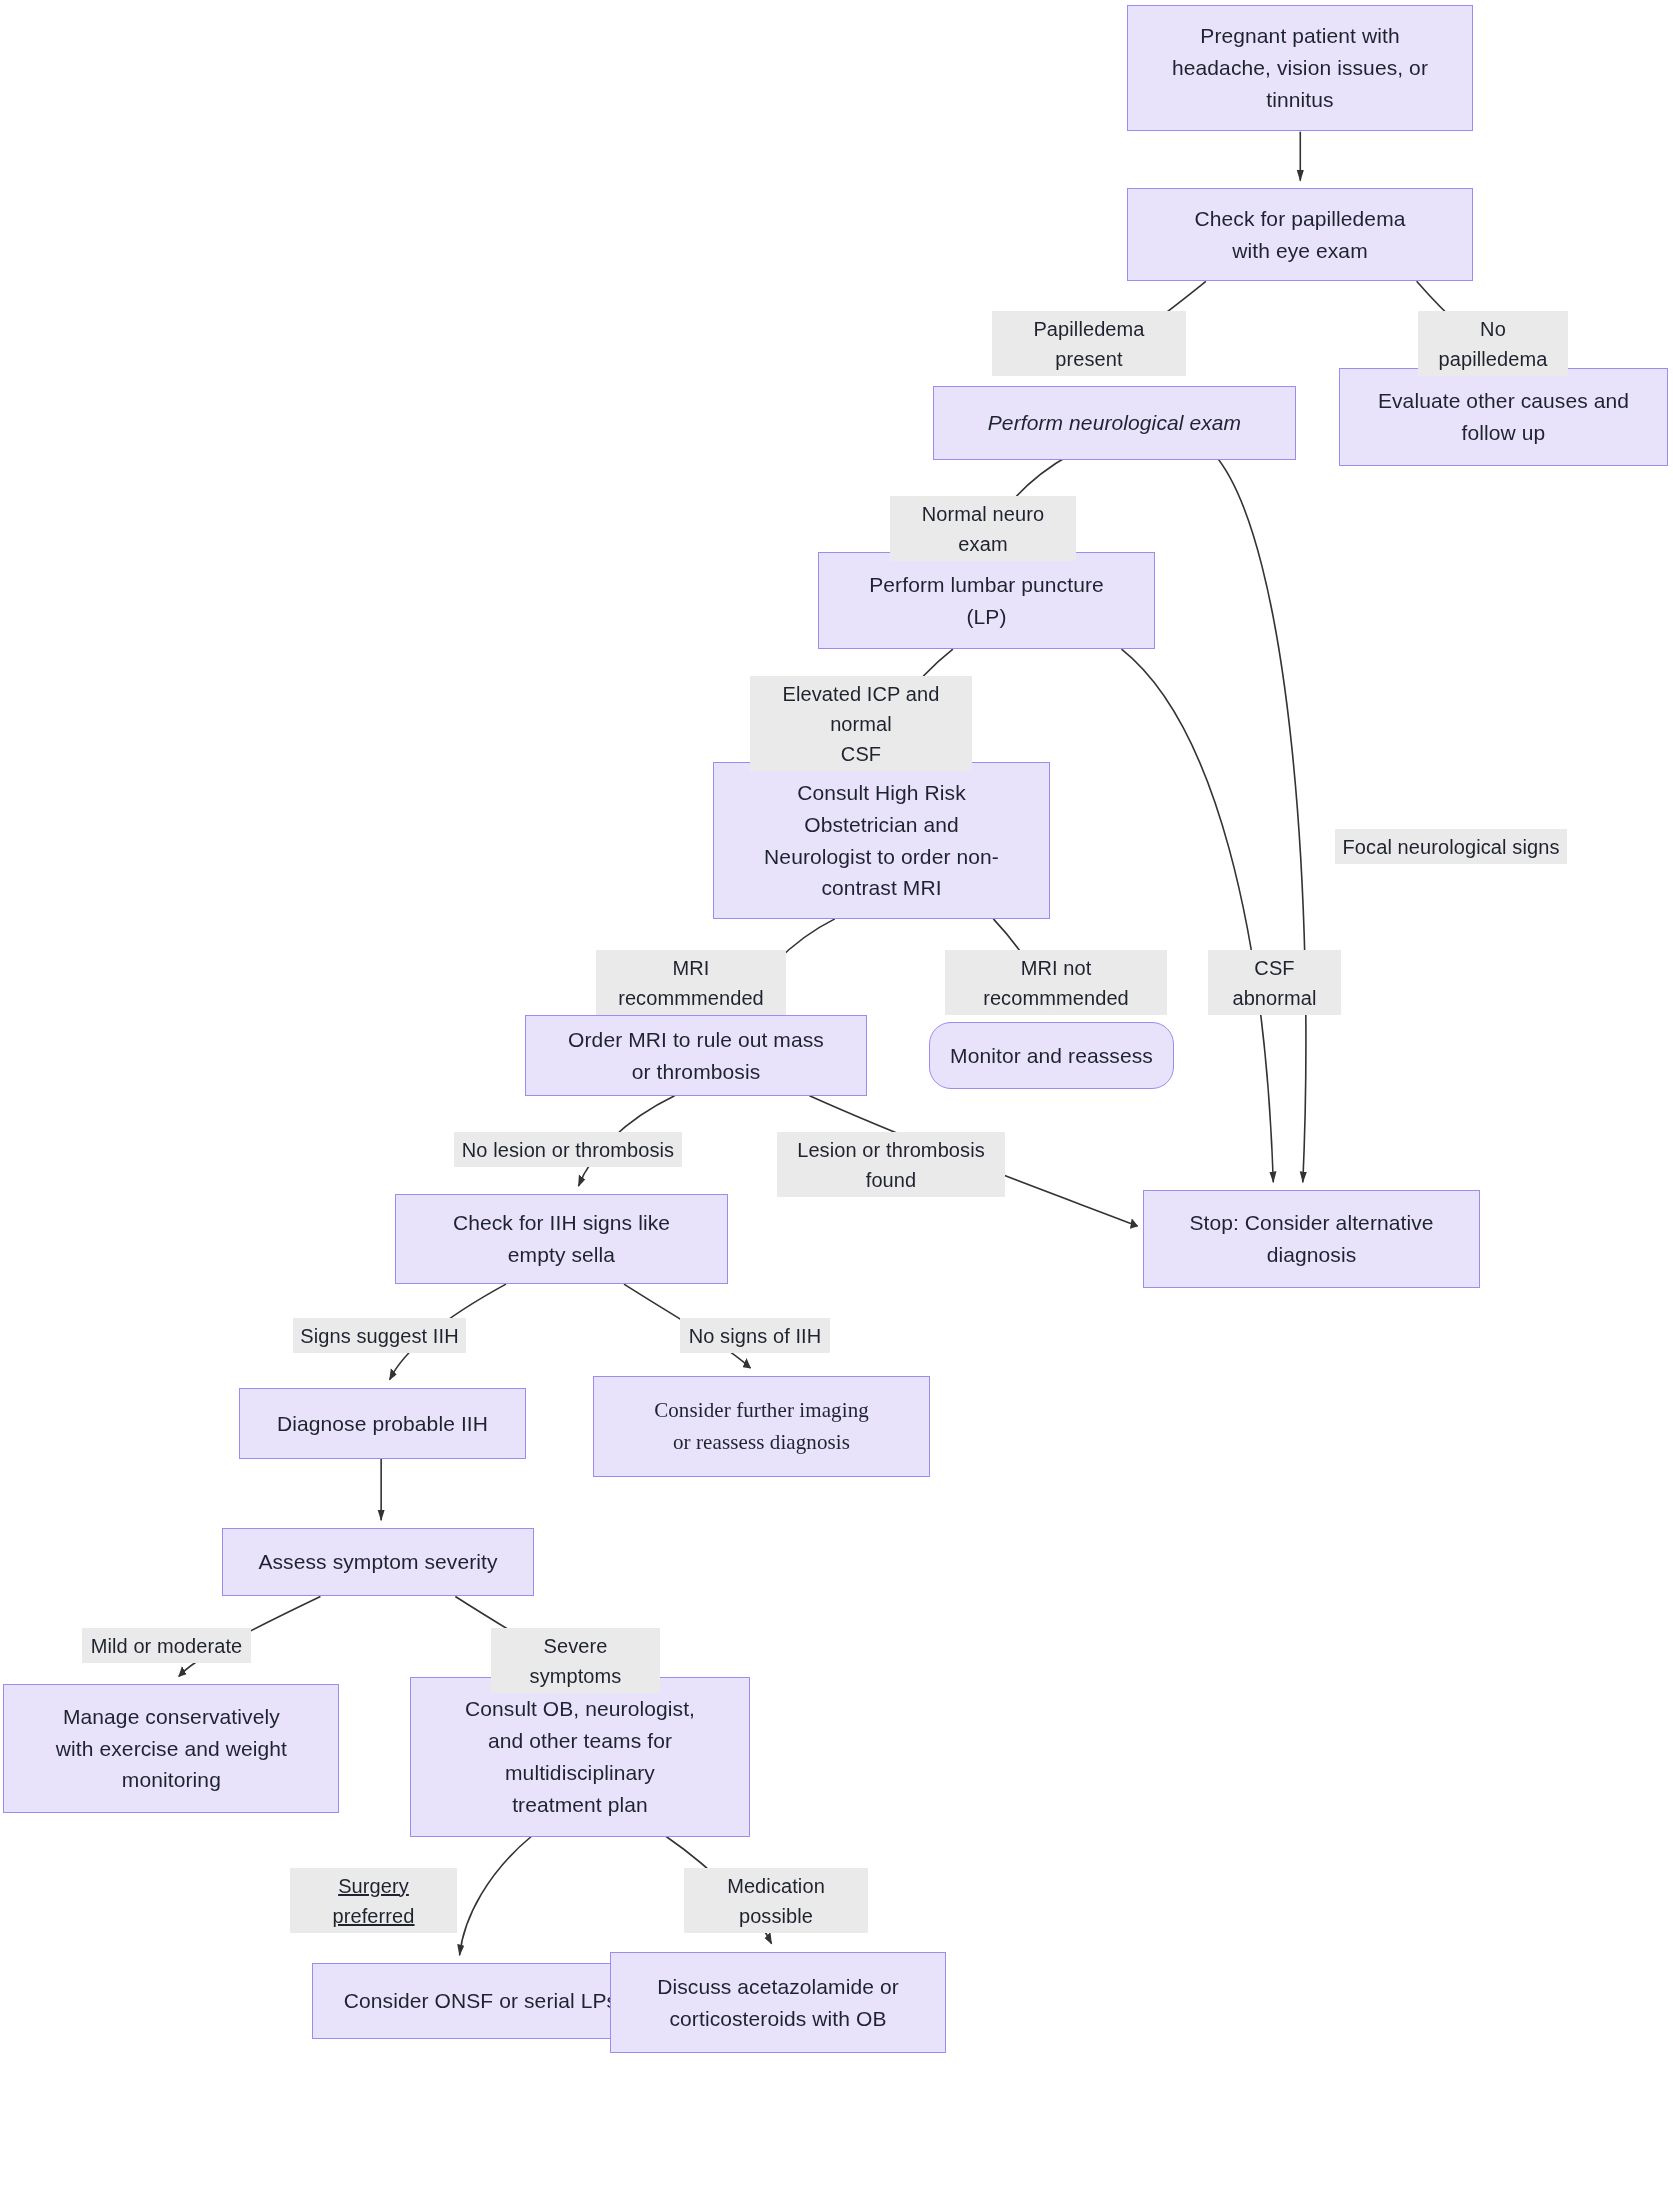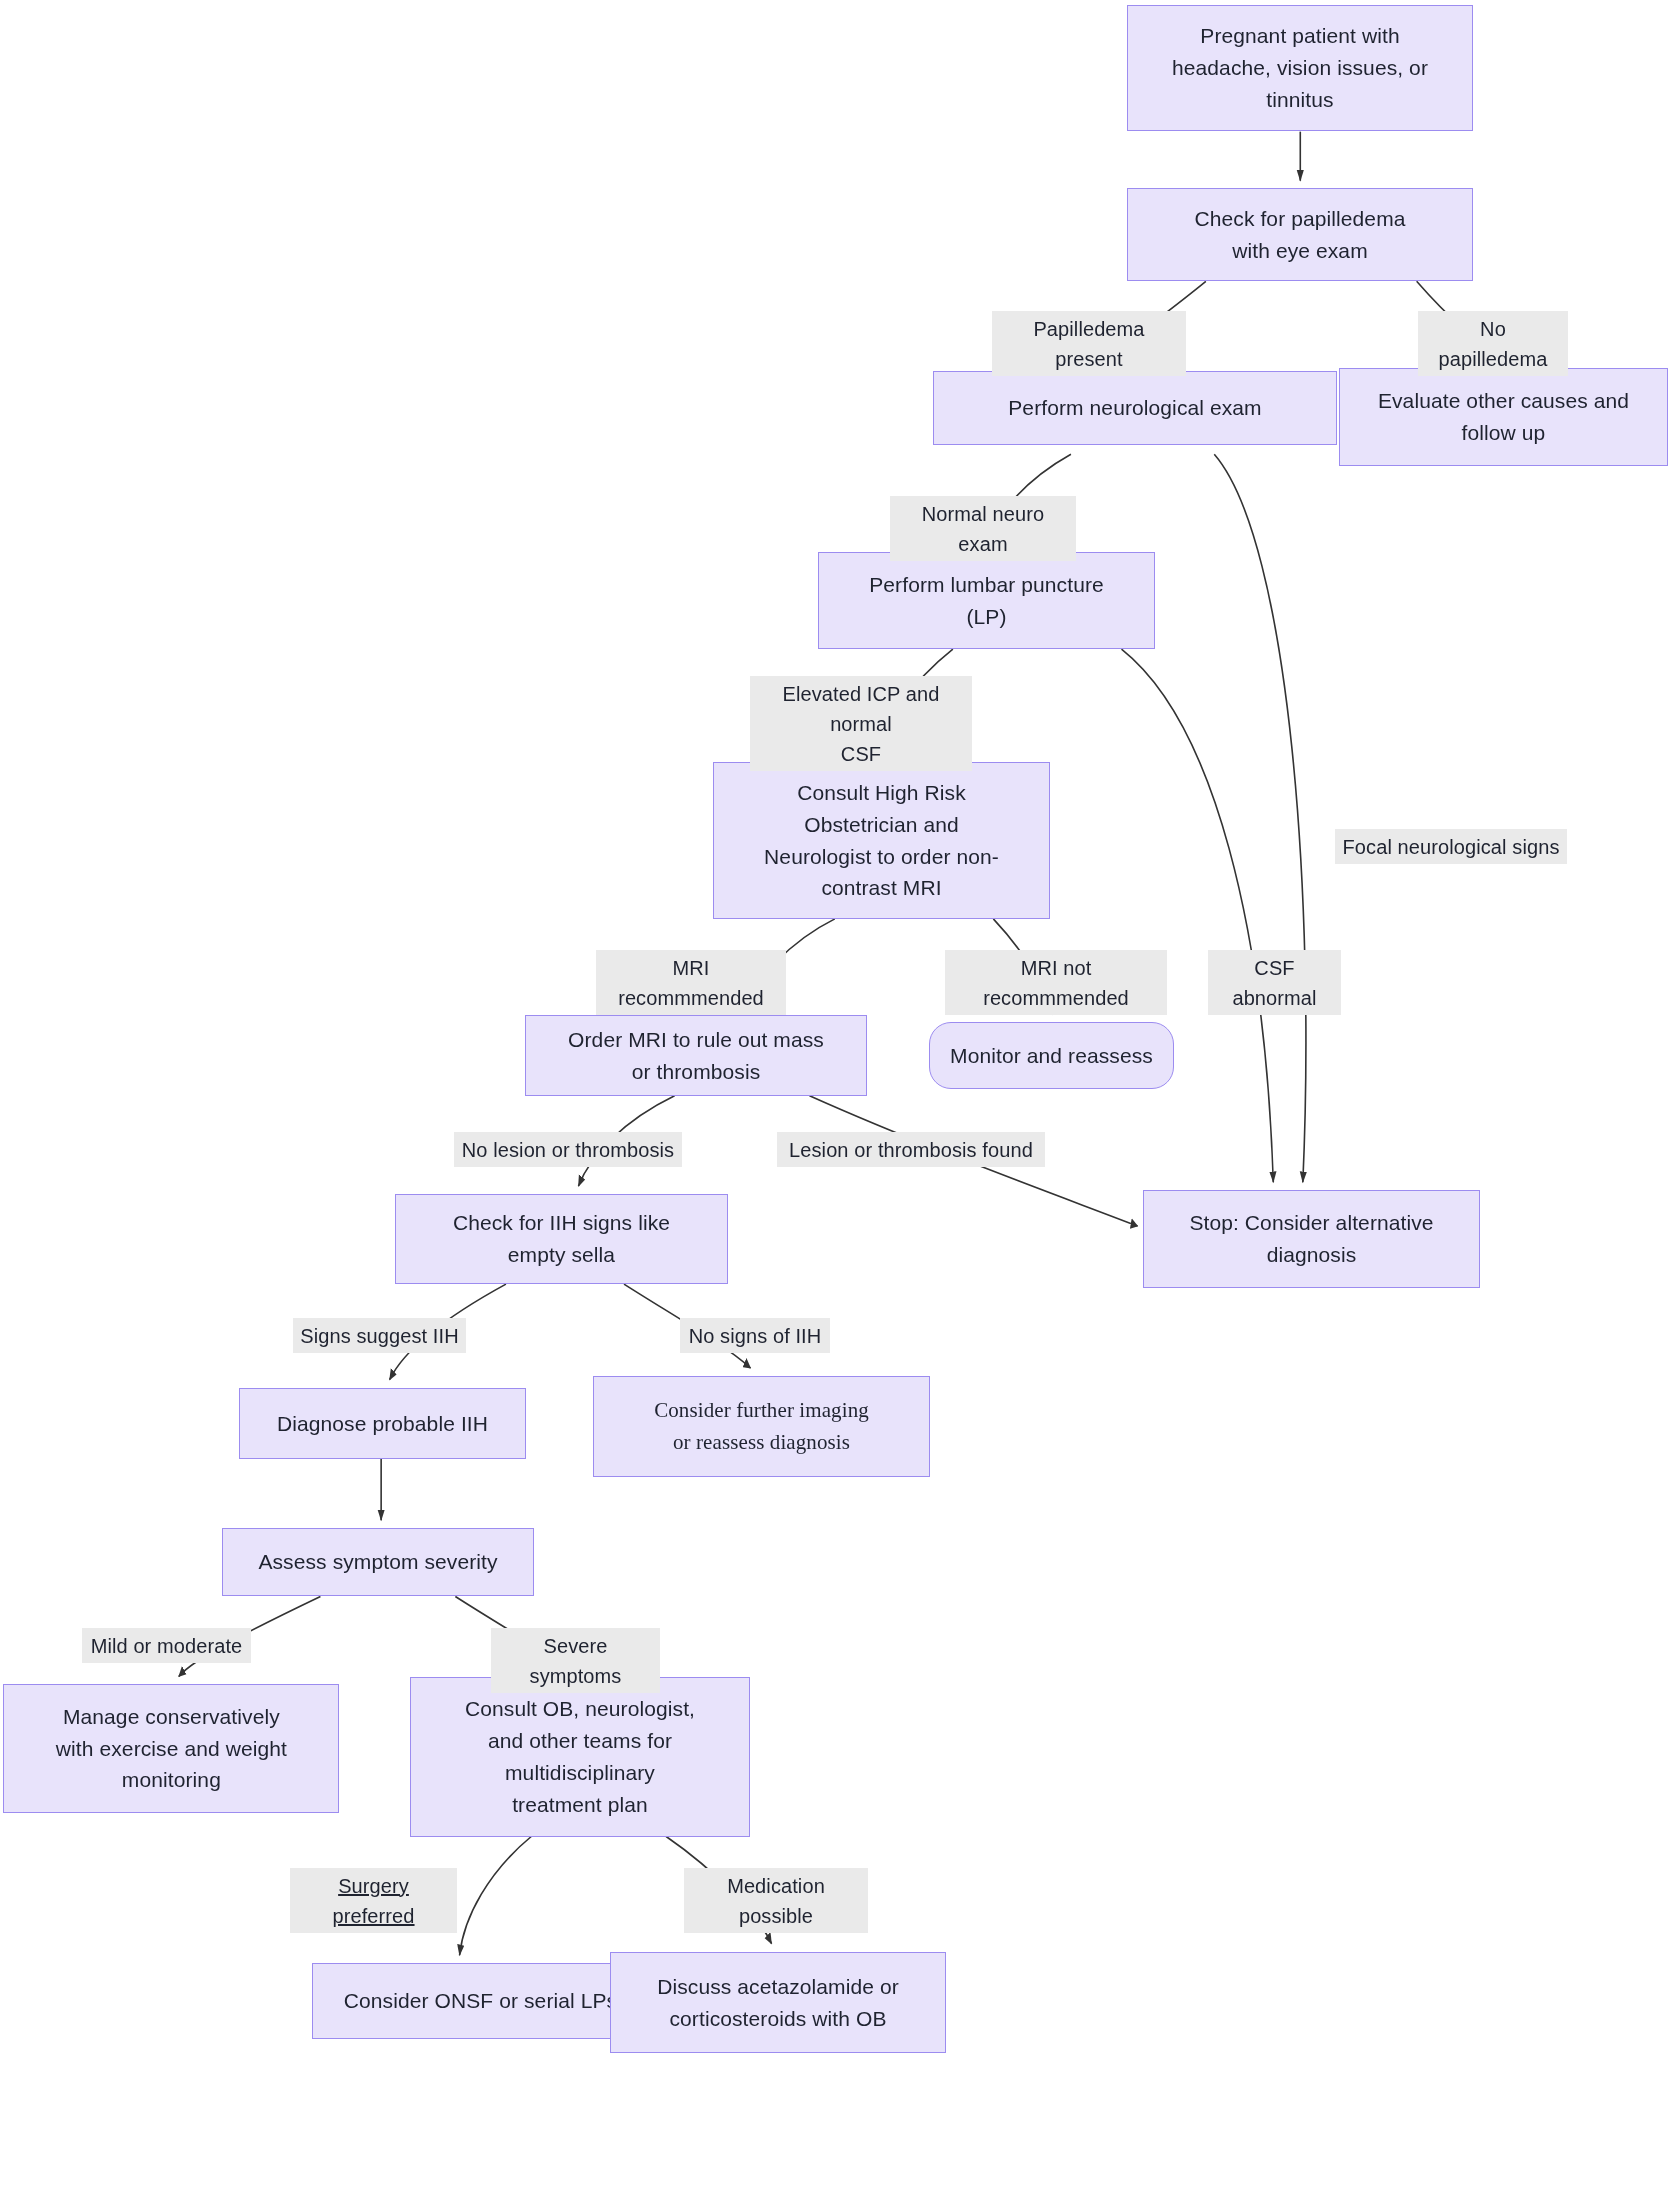--- a/index.html
+++ b/index.html
@@ -86,21 +86,21 @@
         <path d="M 630,1423 C 580,1450 550,1485 545,1515" vector-effect="non-scaling-stroke"></path>
         <path d="M 790,1423 C 850,1450 900,1485 915,1506" vector-effect="non-scaling-stroke"></path>
       </g>
   </svg>
 
   <div class="node" style="left: 1127px; top: 5.2px; width: 346px; height: 126px;">Pregnant patient with
 headache, vision issues, or
 tinnitus</div>
   <div class="node" style="left: 1127px; top: 188px; width: 346px; height: 93px;">Check for papilledema
 with eye exam</div>
-  <div class="node" style="left: 933px; top: 371px; width: 404px; height: 74px;">Perform neurological exam</div>
+  <div class="node" style="left: 933px; top: 386px; width: 363px; height: 74px; font-style: italic;">Perform neurological exam</div>
   <div class="node" style="left: 1339px; top: 368px; width: 329px; height: 98px;">Evaluate other causes and
 follow up</div>
   <div class="node" style="left: 818px; top: 552px; width: 337px; height: 97px;">Perform lumbar puncture
 (LP)</div>
   <div class="node" style="left: 713px; top: 762px; width: 337px; height: 157px;">Consult High Risk
 Obstetrician and
 Neurologist to order non-
 contrast MRI</div>
   <div class="node" style="left: 525px; top: 1015px; width: 342px; height: 81px;">Order MRI to rule out mass
 or thrombosis</div>
@@ -127,21 +127,21 @@
   <div class="edge-label" style="left: 992px; top: 311px; width: 194px;">Papilledema present</div>
   <div class="edge-label" style="left: 1418px; top: 311px; width: 150px;">No papilledema</div>
   <div class="edge-label" style="left: 890px; top: 496px; width: 186px;">Normal neuro exam</div>
   <div class="edge-label" style="left: 750px; top: 676px; width: 222px;">Elevated ICP and normal
 CSF</div>
   <div class="edge-label" style="left: 596px; top: 950px; width: 190px;">MRI recommmended</div>
   <div class="edge-label" style="left: 945px; top: 950px; width: 222px;">MRI not recommmended</div>
   <div class="edge-label" style="left: 1208px; top: 950px; width: 133px;">CSF abnormal</div>
   <div class="edge-label" style="left: 1335px; top: 829px; width: 232px;">Focal neurological signs</div>
   <div class="edge-label" style="left: 454px; top: 1132px; width: 228px;">No lesion or thrombosis</div>
-  <div class="edge-label" style="left: 777px; top: 1132px; width: 268px;">Lesion or thrombosis found</div>
+  <div class="edge-label" style="left: 777px; top: 1132px; width: 228px;">Lesion or thrombosis found</div>
   <div class="edge-label" style="left: 293px; top: 1318px; width: 173px;">Signs suggest IIH</div>
   <div class="edge-label" style="left: 680px; top: 1318px; width: 150px;">No signs of IIH</div>
   <div class="edge-label" style="left: 82px; top: 1628px; width: 169px;">Mild or moderate</div>
   <div class="edge-label" style="left: 491px; top: 1628px; width: 169px;">Severe symptoms</div>
   <div class="edge-label" style="left: 290px; top: 1868px; width: 167px; text-decoration: underline;">Surgery preferred</div>
   <div class="edge-label" style="left: 684px; top: 1868px; width: 184px;">Medication possible</div>
 
 </div>
 
 

